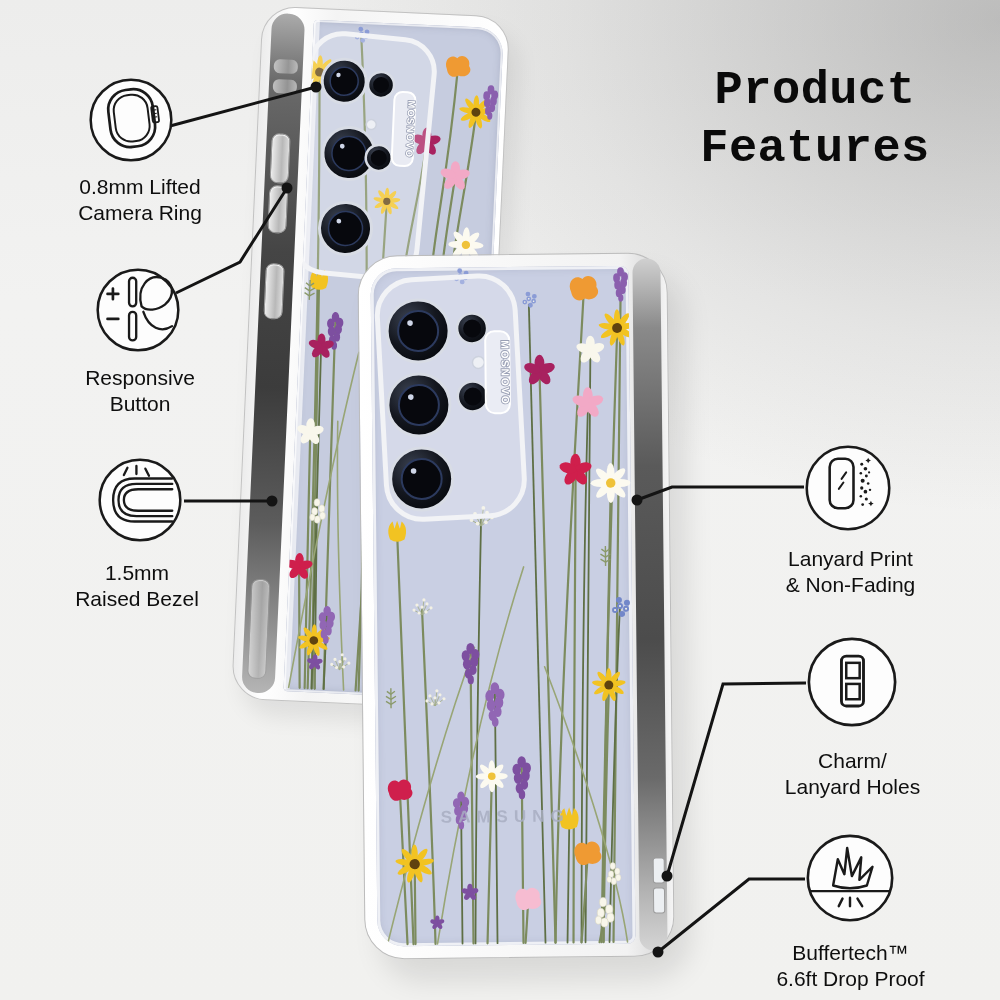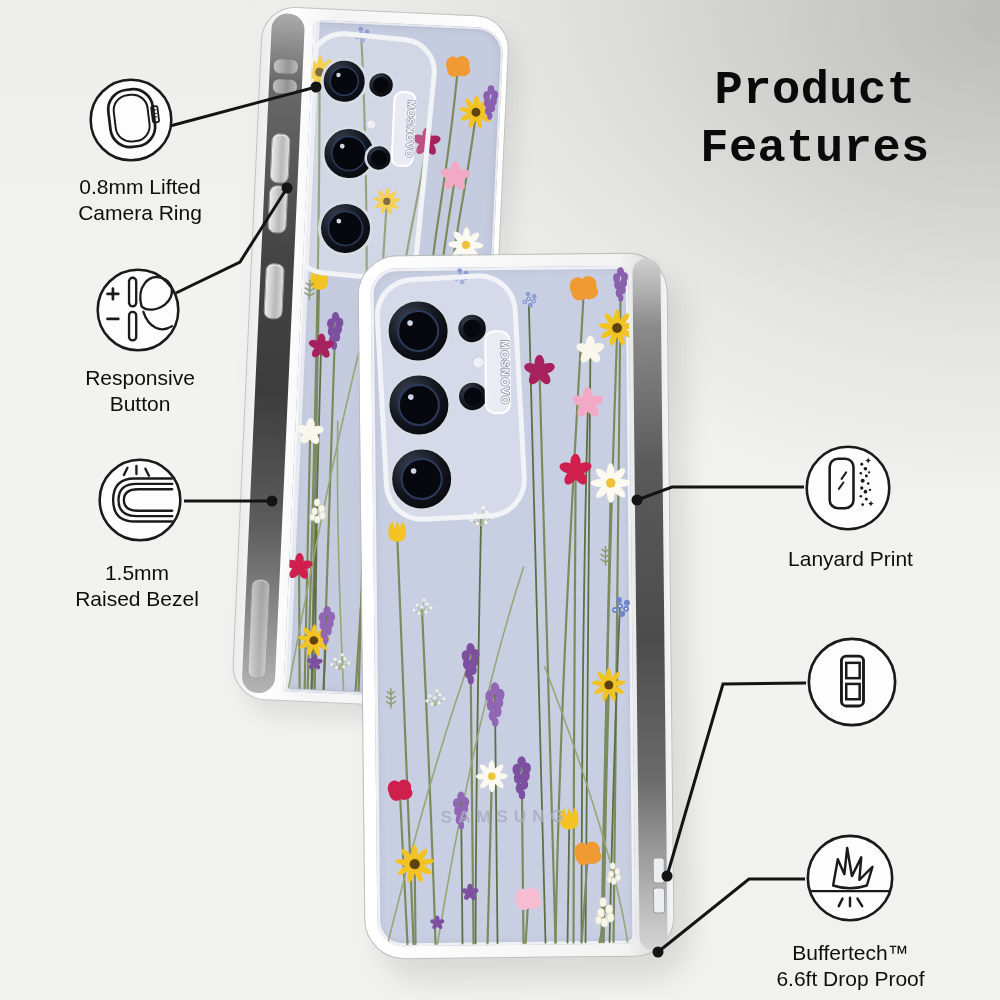--- a/index.html
+++ b/index.html
@@ -472,19 +472,24 @@
   <div class="flabel" style="left:40px;top:365px;width:200px">
     <span>Responsive</span>
     <span>Button</span>
   </div>
   <div class="flabel" style="left:37px;top:560px;width:200px">
     <span>1.5mm</span>
     <span>Raised Bezel</span>
   </div>
   <div class="flabel" style="left:748px;top:546px;width:205px">
     <span>Lanyard Print</span>
+    <span>&amp; Non-Fading</span>
+  </div>
+  <div class="flabel" style="left:745px;top:748px;width:215px">
+    <span>Charm/</span>
+    <span>Lanyard Holes</span>
   </div>
   <div class="flabel" style="left:738px;top:940px;width:225px">
     <span>Buffertech™</span>
     <span>6.6ft Drop Proof</span>
   </div>
 
 </div>
 
 </body></html>

